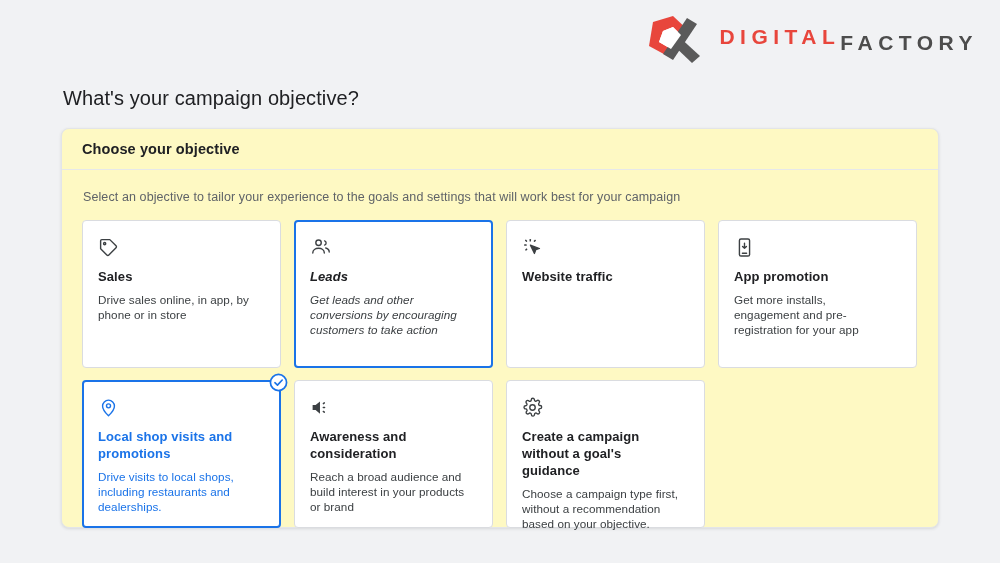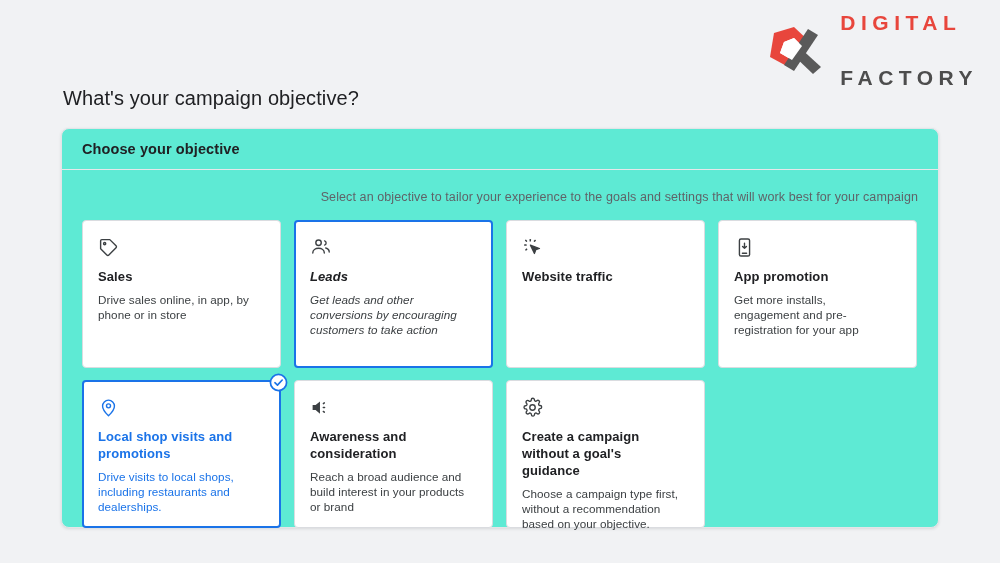--- a/index.html
+++ b/index.html
@@ -11,21 +11,21 @@
     overflow:hidden;
     position:relative;
   }
 
   
   .logo{
     position:absolute; right:22px; top:12px;
     display:flex; align-items:center; gap:14px;
   }
   .logo-mark{width:62px;height:54px;display:block;}
-  .logo-word{display:flex;flex-direction:column;line-height:1;gap:28px;}
+  .logo-word{display:flex;line-height:1;}
   .logo-word .l1{
     font-size:21px;font-weight:bold;color:#e8463c;
     letter-spacing:5.5px;font-family:"Liberation Sans",sans-serif;
   }
   .logo-word .l2{
     font-size:21px;font-weight:bold;color:#4d4d4d;
     letter-spacing:5.5px;margin-top:6px;
     font-family:"Liberation Sans",sans-serif;
   }
 
@@ -33,37 +33,37 @@
   .page-title{
     position:absolute;left:63px;top:87px;
     font-size:20px;color:#202124;font-weight:normal;
     letter-spacing:.1px;
   }
 
   
   .panel{
     position:absolute;left:61px;top:128px;
     width:878px;height:400px;
-    background:#5eead4;
+    background:#fef9c3;
     border:1px solid #e3e5e8;
     border-radius:8px;
     box-shadow:0 1px 3px rgba(60,64,67,.14);
     box-sizing:border-box;
   }
   .panel-header{
     height:41px;
     display:flex;align-items:center;
     padding:0 20px;
     border-bottom:1px solid #e6e8ea;
     box-sizing:border-box;
   }
   .panel-header-title{font-size:14.5px;color:#202124;font-weight:bold;letter-spacing:.1px;}
   .panel-body{padding:20px 20px 0 20px;}
   .panel-subtitle{
-    font-size:12.5px;color:#5f6368;margin:0 0 16px 1px;letter-spacing:.1px;text-align:right;
+    font-size:12.5px;color:#5f6368;margin:0 0 16px 1px;letter-spacing:.1px;
   }
 
   
   .grid{
     display:grid;
     grid-template-columns:repeat(4, 199px);
     gap:12px 13px;
   }
   .card{
     position:relative;

